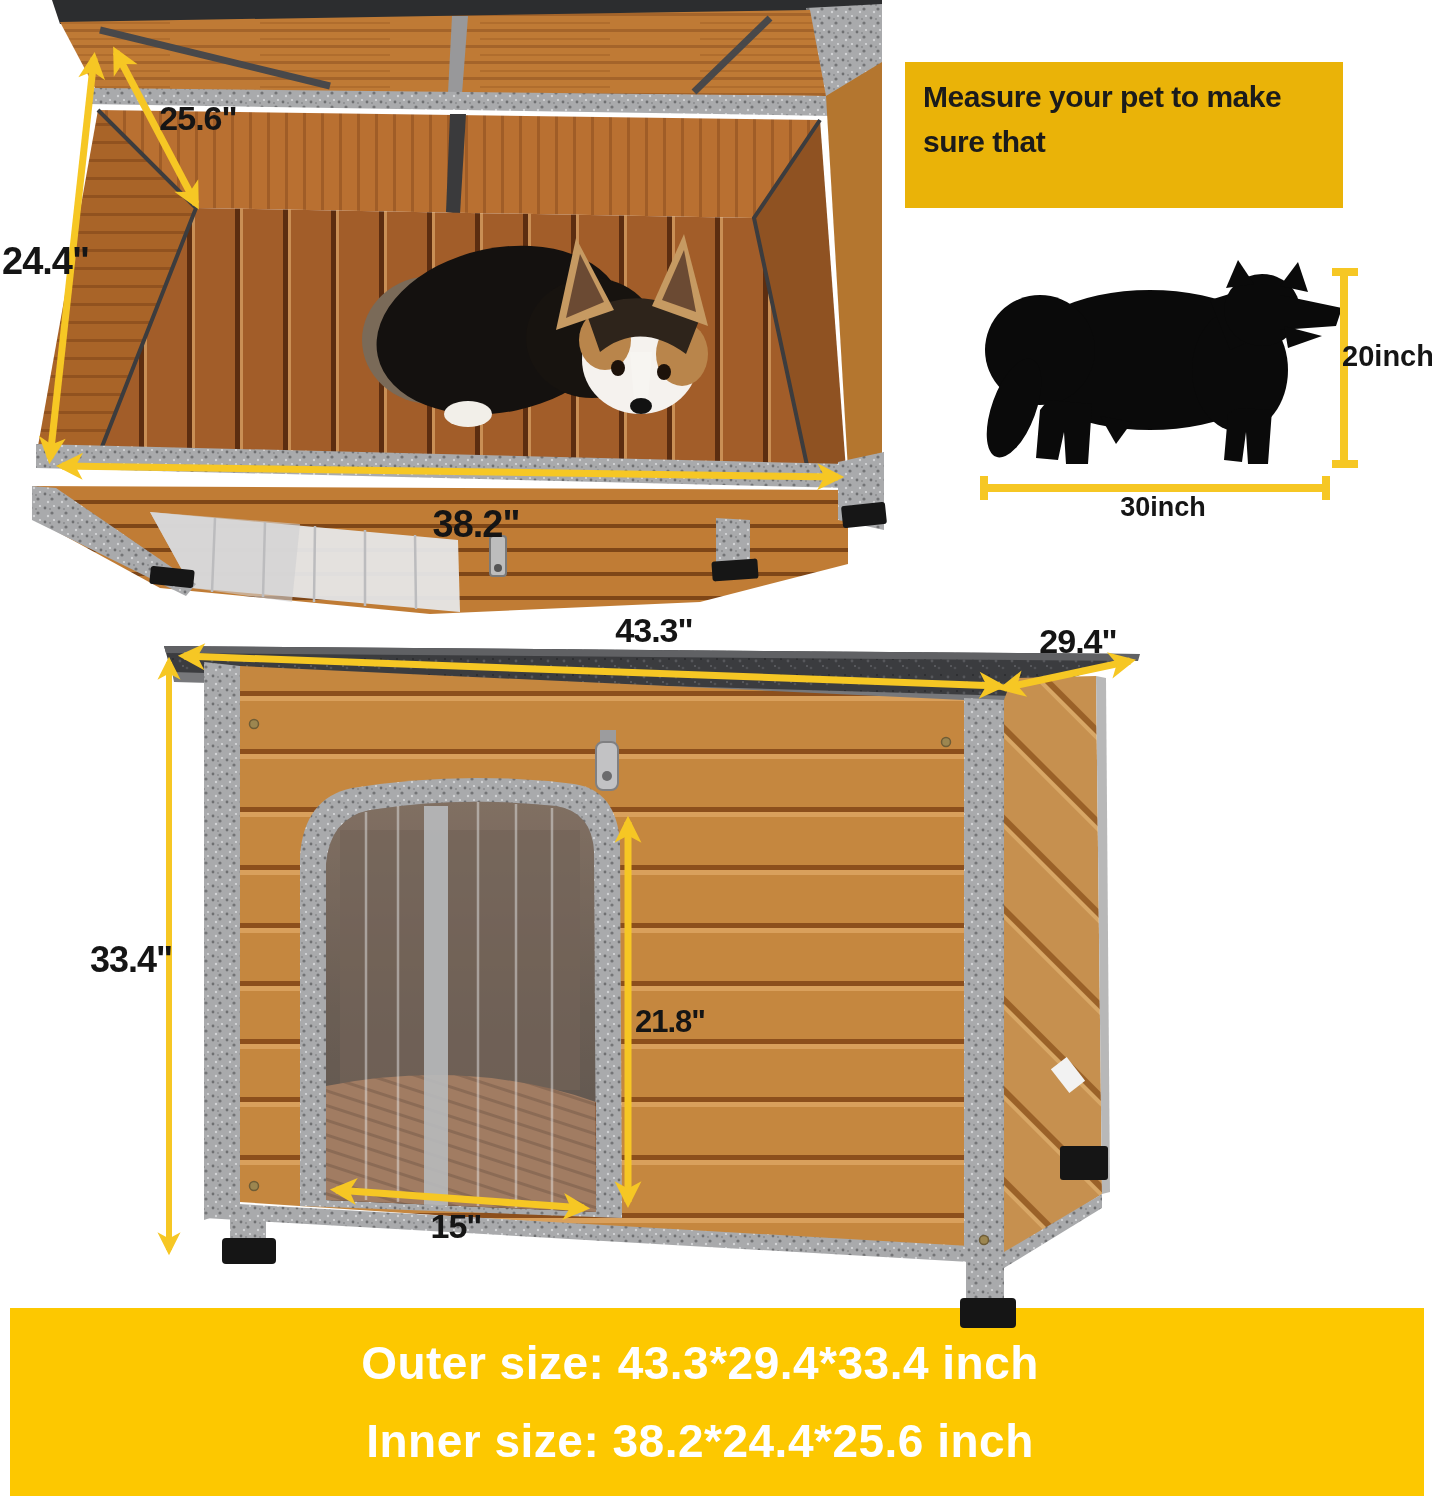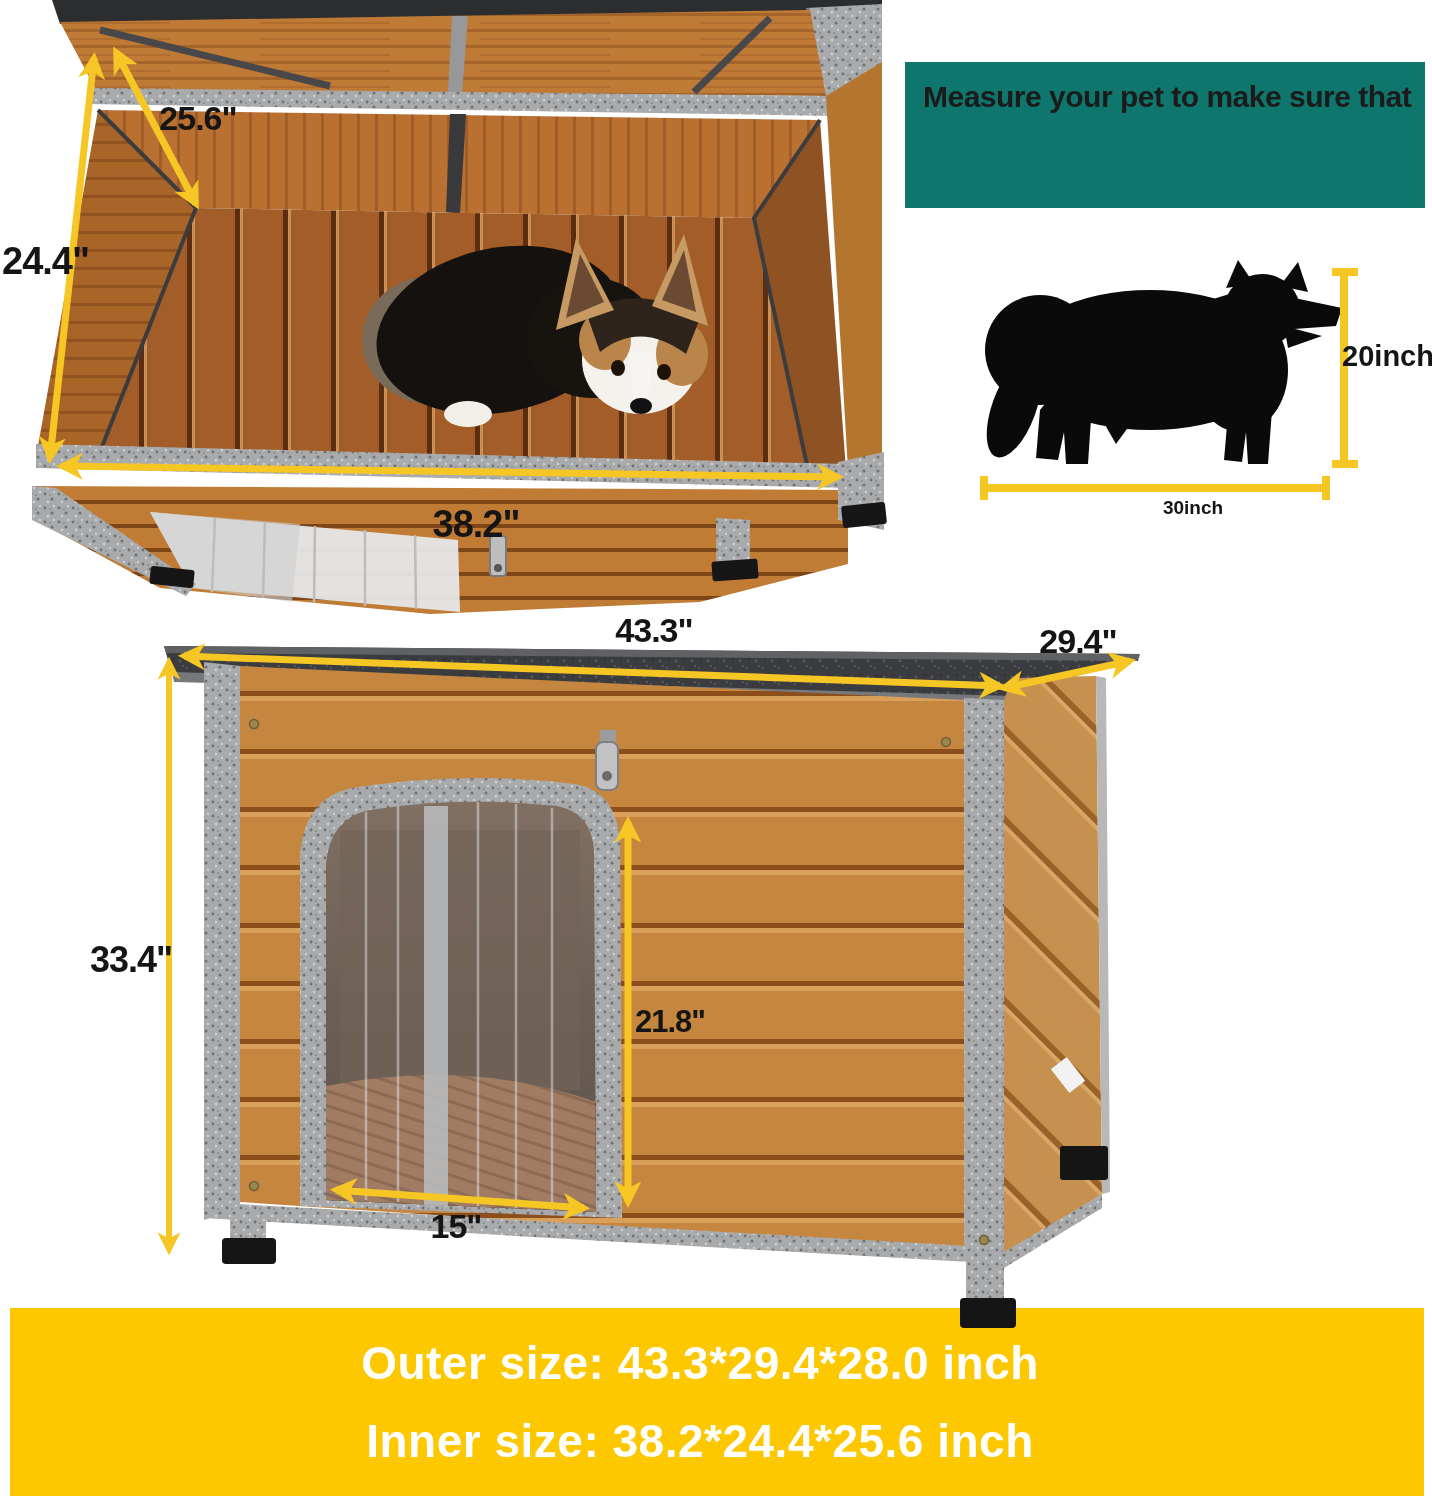--- a/index.html
+++ b/index.html
@@ -2,39 +2,39 @@
 <html><head>
 <meta charset="utf-8">
 <style>
   html,body{margin:0;padding:0;background:#fff;}
   #canvas{position:relative;width:1432px;height:1500px;background:#ffffff;overflow:hidden;
           font-family:"Liberation Sans",sans-serif;}
   #sceneSvg{position:absolute;left:0;top:0;z-index:2;}
   .dim{position:absolute;z-index:3;font-weight:700;color:#151515;white-space:nowrap;
        letter-spacing:-1px;line-height:1;}
   .ctr{transform:translate(-50%,-50%);}
-  #noteBox{position:absolute;left:905px;top:62px;width:520px;height:146px;background:#0f766e;
+  #noteBox{position:absolute;left:905px;top:62px;width:438px;height:146px;background:#eab308;
            z-index:1;box-sizing:border-box;padding:12px 0 0 18px;}
   #noteBox .nline{font-weight:700;font-size:30px;line-height:45px;color:#1b1b1b;letter-spacing:-0.5px;}
   #sizeBanner{position:absolute;left:10px;top:1308px;width:1414px;height:188px;background:#fdc800;
               z-index:1;display:flex;flex-direction:column;justify-content:center;gap:24px;
               box-sizing:border-box;padding-right:34px;}
   .bline{font-weight:700;font-size:46px;color:#ffffff;text-align:center;letter-spacing:0.5px;}
 </style>
 </head>
 <body>
 
 <div id="canvas">
 
   <div id="noteBox">
     <div class="nline">Measure your pet to make sure that</div>
   </div>
 
   <div id="sizeBanner">
-    <div class="bline">Outer size: 43.3*29.4*28.0 inch</div>
+    <div class="bline">Outer size: 43.3*29.4*33.4 inch</div>
     <div class="bline">Inner size: 38.2*24.4*25.6 inch</div>
   </div>
 
   <svg id="sceneSvg" width="1432" height="1500" viewBox="0 0 1432 1500">
     <defs>
       <pattern id="metalSp" width="14" height="14" patternUnits="userSpaceOnUse">
         <rect width="14" height="14" fill="#a9aaac"></rect>
         <circle cx="3" cy="4" r="1.4" fill="#6f7072"></circle>
         <circle cx="10" cy="9" r="1.6" fill="#737476"></circle>
         <circle cx="12" cy="2" r="1.1" fill="#d8d9db"></circle>
@@ -231,15 +231,15 @@
   <div class="dim" style="left:2px;top:242px;font-size:38px;">24.4"</div>
   <div class="dim ctr" style="left:476px;top:524px;font-size:38px;">38.2"</div>
 
   <div class="dim ctr" style="left:654px;top:630px;font-size:34px;">43.3"</div>
   <div class="dim ctr" style="left:1078px;top:641px;font-size:34px;">29.4"</div>
   <div class="dim ctr" style="left:131px;top:960px;font-size:36px;">33.4"</div>
   <div class="dim ctr" style="left:670px;top:1021px;font-size:31px;">21.8"</div>
   <div class="dim ctr" style="left:456px;top:1226px;font-size:34px;">15"</div>
 
   <div class="dim ctr" style="left:1388px;top:356px;font-size:29px;letter-spacing:0;">20inch</div>
-  <div class="dim ctr" style="left:1193px;top:507px;font-size:19px;letter-spacing:0;">30inch</div>
+  <div class="dim ctr" style="left:1163px;top:507px;font-size:27px;letter-spacing:0;">30inch</div>
 
 </div>
 
 </body></html>

